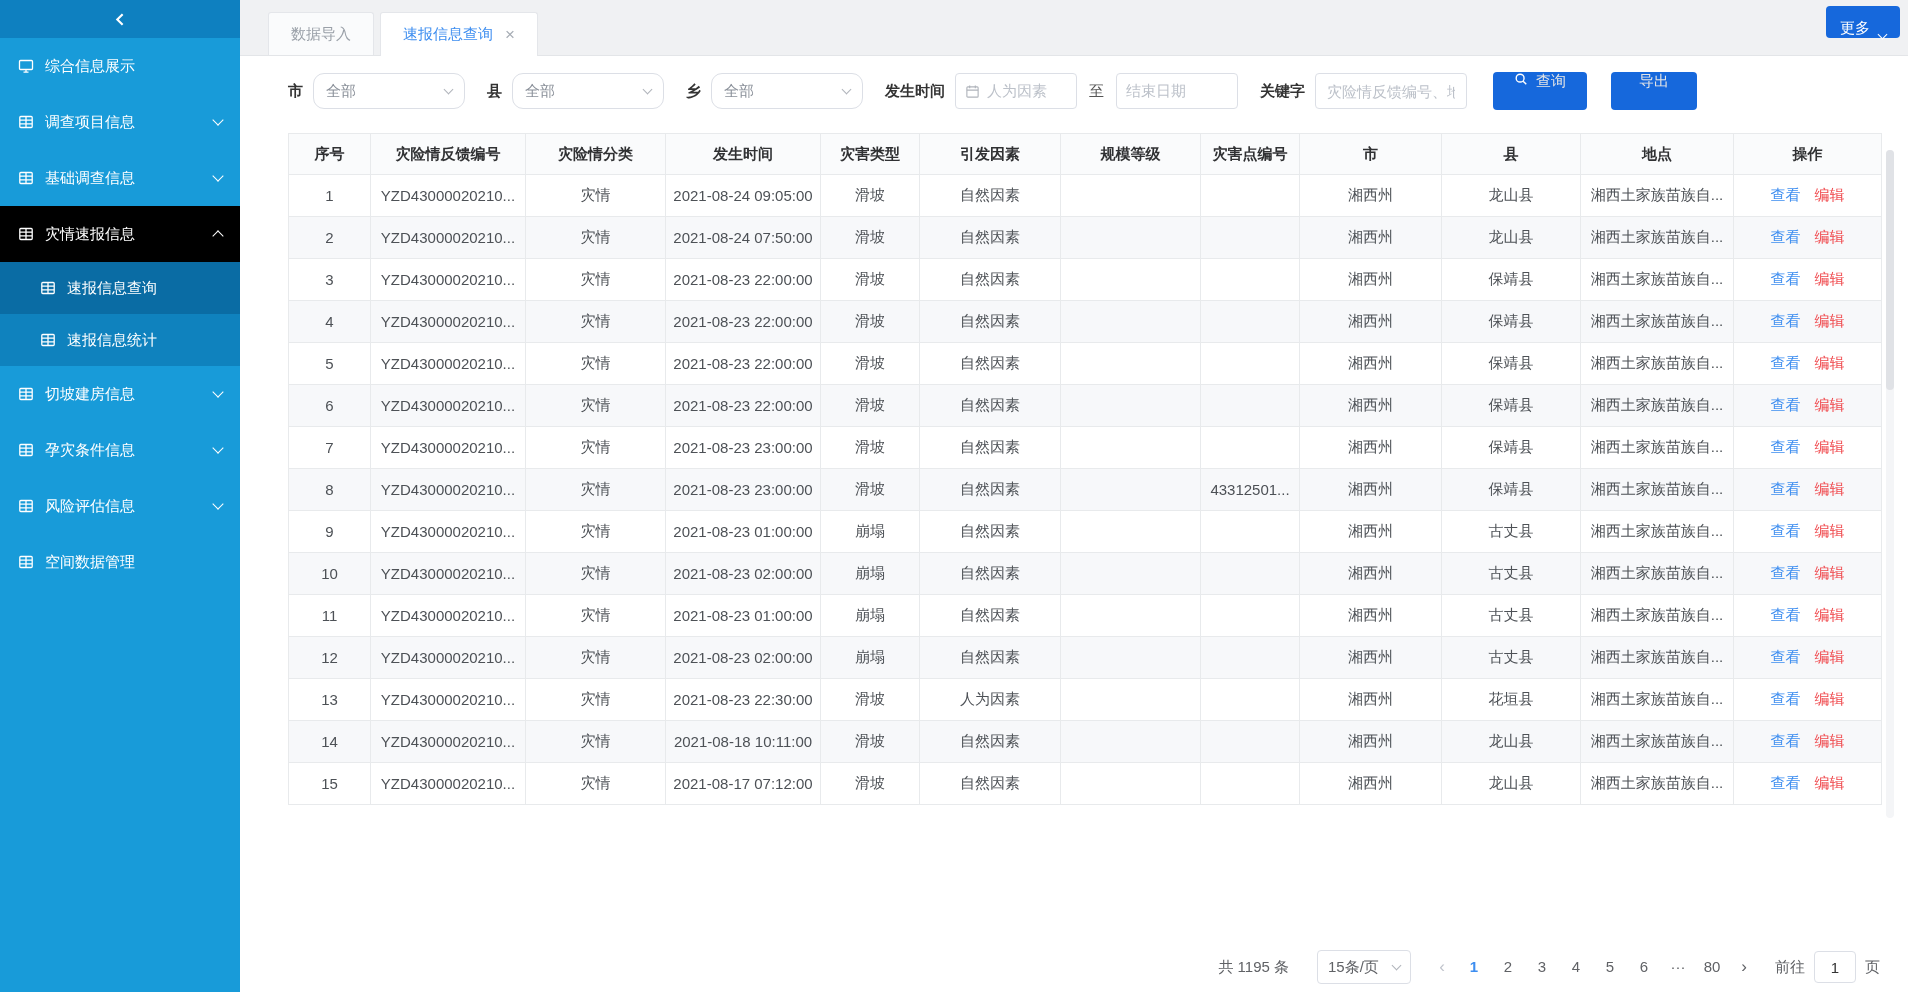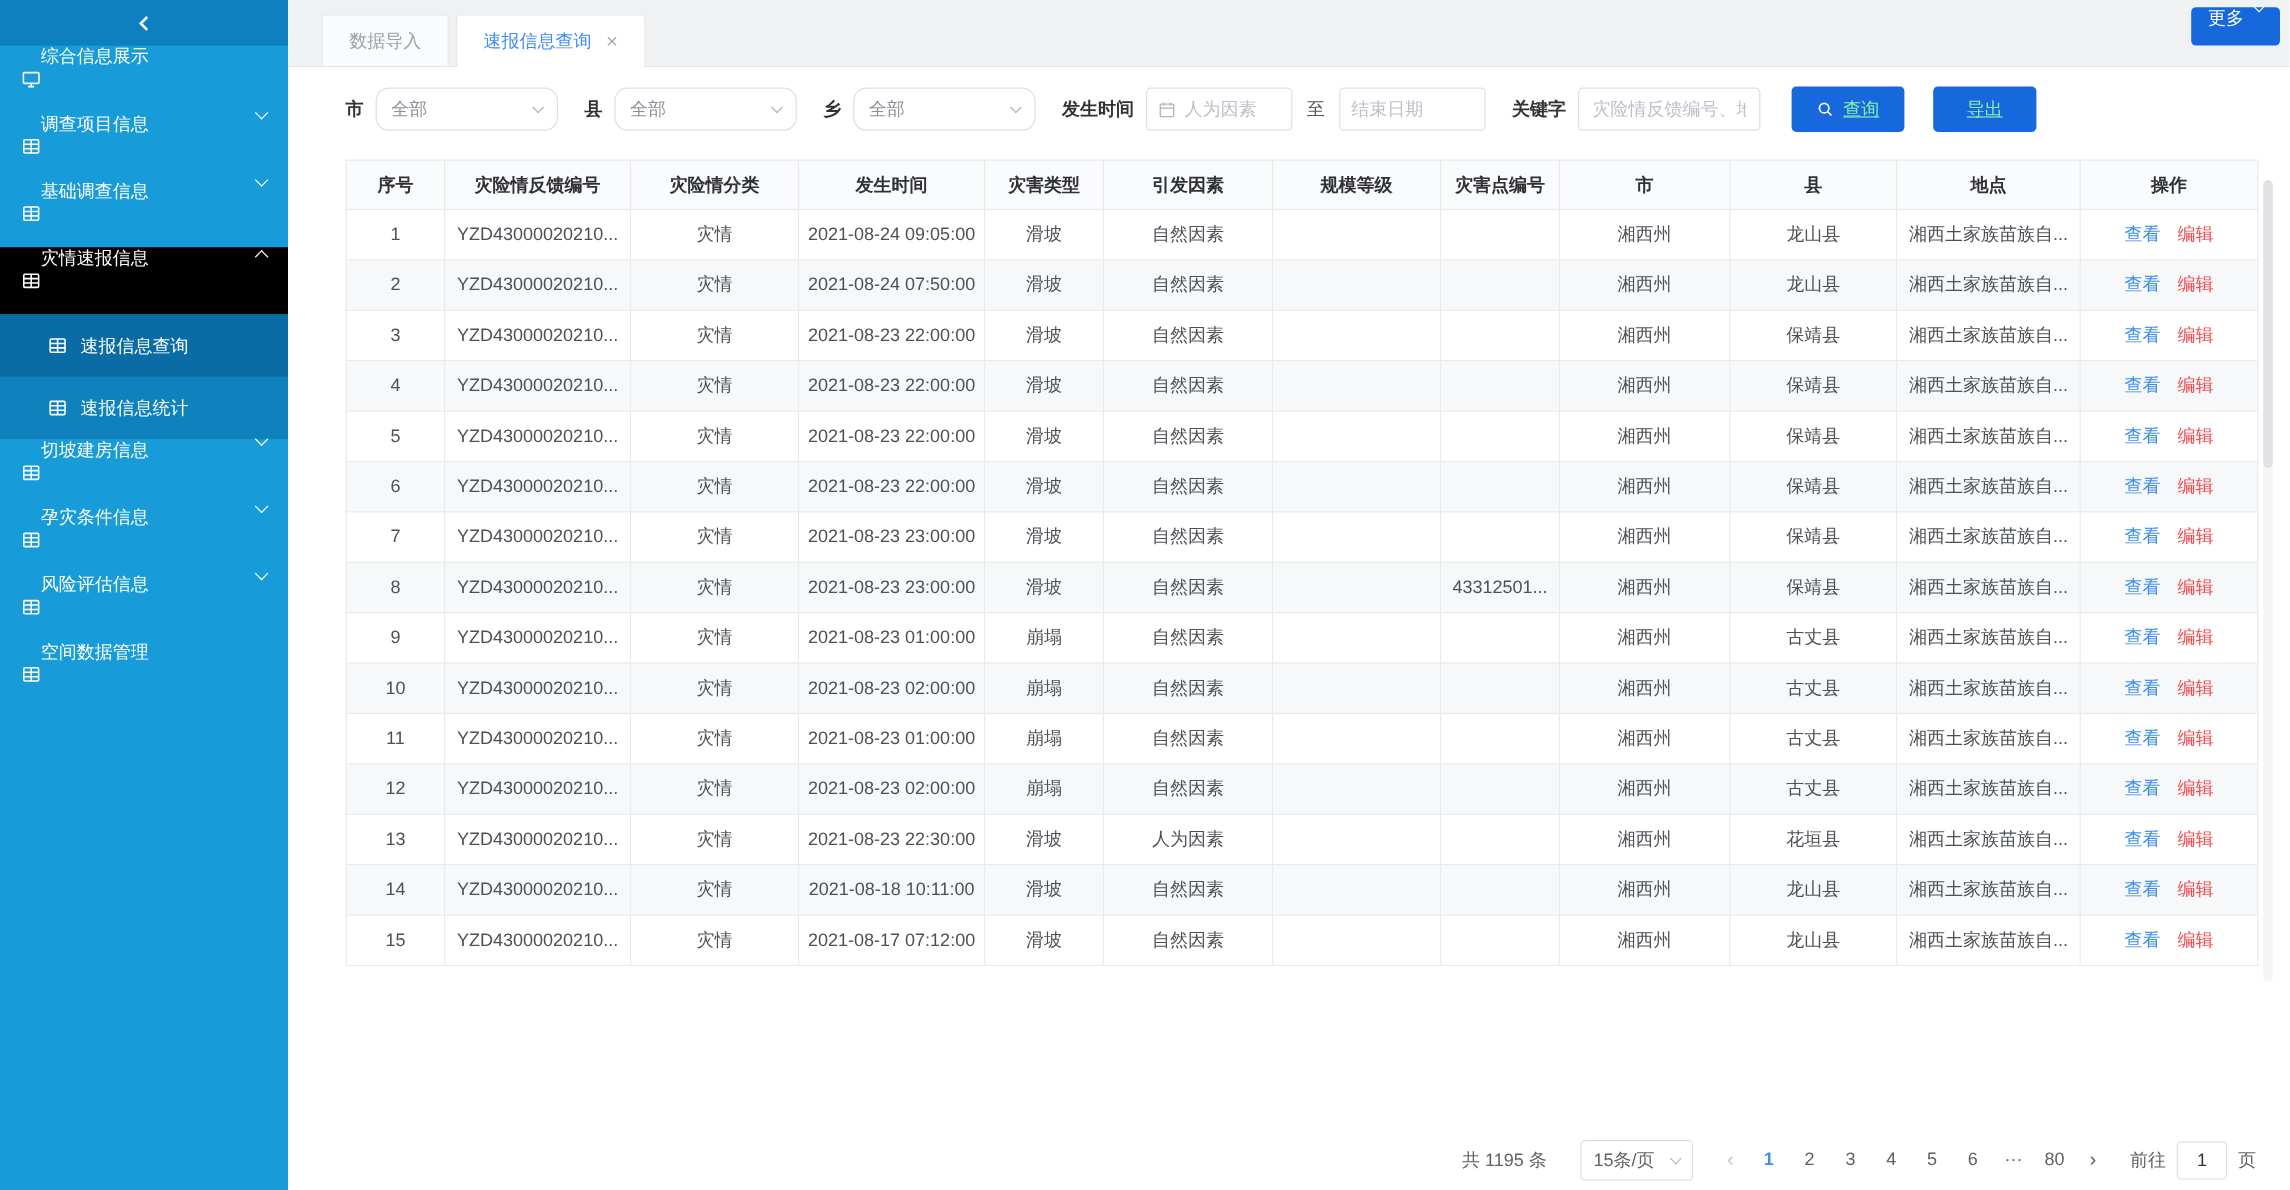--- a/index.html
+++ b/index.html
@@ -5,52 +5,52 @@
   * { box-sizing: border-box; margin: 0; padding: 0; }
   html, body { width: 1908px; height: 992px; }
   body {
     font-family: "Liberation Sans", "DejaVu Sans", sans-serif;
     background: #fff; overflow: hidden; display: flex;
   }
 
   
   .sidebar { width: 240px; height: 992px; background: #189BD9; flex-shrink: 0; color: #fff; }
   .sb-header { height: 38px; background: #0E80C0; display: flex; align-items: center; justify-content: center; cursor: pointer; }
-  .menu-item { height: 56px; display: flex; padding: 0 18px; font-size: 15px; cursor: pointer; }
+  .menu-item { height: 56px; display: flex; align-items: center; padding: 0 18px; gap: 11px; font-size: 15px; cursor: pointer; }
   .menu-item.open { background: #000000; }
   .menu-sub { height: 52px; display: flex; align-items: center; padding: 0 18px 0 40px; gap: 11px; font-size: 15px; cursor: pointer; background: #0F82BE; }
   .menu-sub.active { background: #0A6CA4; }
   .mi-label { white-space: nowrap; }
   .icon { display: inline-flex; align-items: center; }
   .chev { width: 8px; height: 8px; border-right: 1.6px solid #fff; border-bottom: 1.6px solid #fff; display: inline-block; }
   .chev.down { transform: rotate(45deg); margin-top: -4px; }
   .chev.up { transform: rotate(-135deg); margin-top: 4px; }
   .menu-item .chev { margin-left: auto; }
 
   
   .main { flex: 1; display: flex; flex-direction: column; height: 992px; }
   .tabbar { height: 56px; background: #F0F1F3; border-bottom: 1px solid #E3E5E8; display: flex; align-items: flex-end; padding-left: 28px; position: relative; flex-shrink: 0; }
   .tab { height: 43px; display: flex; align-items: center; padding: 0 22px; font-size: 15px; color: #9AA0A8; background: #FAFBFC; border: 1px solid #E4E6EA; border-bottom: none; border-radius: 3px 3px 0 0; margin-right: 6px; cursor: pointer; }
   .tab.active { background: #fff; color: #3E8EF0; height: 44px; margin-bottom: -1px; z-index: 1; }
   .tab .close { margin-left: 12px; color: #A7ADB5; font-size: 17px; line-height: 1; cursor: pointer; }
-  .more-btn { position: absolute; right: 8px; top: 6px; height: 32px; padding: 0 14px; background: #1668DC; color: #fff; border: none; border-radius: 4px; font-size: 15px; display: flex; align-items: flex-start; gap: 9px; cursor: pointer; }
+  .more-btn { position: absolute; right: 8px; top: 6px; height: 32px; padding: 0 14px; background: #1668DC; color: #fff; border: none; border-radius: 4px; font-size: 15px; display: flex; align-items: flex-end; gap: 9px; cursor: pointer; }
   .more-btn .chev { width: 7px; height: 7px; border-width: 1.5px; }
 
   .content { flex: 1; background: #fff; position: relative; padding: 16px 0 0 48px; }
 
   
   .filters { display: flex; align-items: center; font-size: 15px; color: #333; height: 38px; }
   .f-label { font-weight: 700; margin-right: 10px; white-space: nowrap; }
   .select { width: 152px; height: 36px; border: 1px solid #DCDFE6; border-radius: 11px; display: flex; align-items: center; padding: 0 12px; color: #8A9099; margin-right: 22px; cursor: pointer; background: #fff; }
   .select .chev, .pg-size .chev { margin-left: auto; border-color: #B0B4BB; width: 7px; height: 7px; border-width: 1.5px; }
   .date-input { width: 122px; height: 36px; border: 1px solid #DCDFE6; border-radius: 4px; display: flex; align-items: center; gap: 7px; padding: 0 9px; color: #BCC1C9; cursor: text; background: #fff; white-space: nowrap; }
   .to { margin: 0 12px; color: #555; }
   .kw-input { width: 152px; height: 36px; border: 1px solid #DCDFE6; border-radius: 4px; padding: 0 11px; font-size: 15px; color: #333; }
   .kw-input::placeholder { color: #BCC1C9; }
-  .btn { height: 38px; border: none; border-radius: 4px; background: #1668DC; color: #86efac; font-size: 15px; display: inline-flex; align-items: center; justify-content: center; gap: 8px; cursor: pointer; text-decoration: underline; }
+  .btn { height: 38px; border: none; border-radius: 4px; background: #1668DC; color: #e5e5e5; font-size: 15px; display: inline-flex; align-items: flex-start; justify-content: center; gap: 8px; cursor: pointer; }
   .btn.search { width: 94px; margin-left: 26px; }
   .btn.export { width: 86px; margin-left: 24px; }
 
   
   .table-wrap { margin-top: 23px; }
   table { border-collapse: collapse; table-layout: fixed; width: 1593px; font-size: 15px; }
   th, td { border: 1px solid #E8EAEC; height: 42px; text-align: center; white-space: nowrap; overflow: hidden; padding: 0 6px; }
   th { background: #FAFBFC; font-weight: 700; color: #303133; height: 41px; }
   td { color: #4D5156; }
   tbody tr:nth-child(even) td { background: #F7F8FA; }

